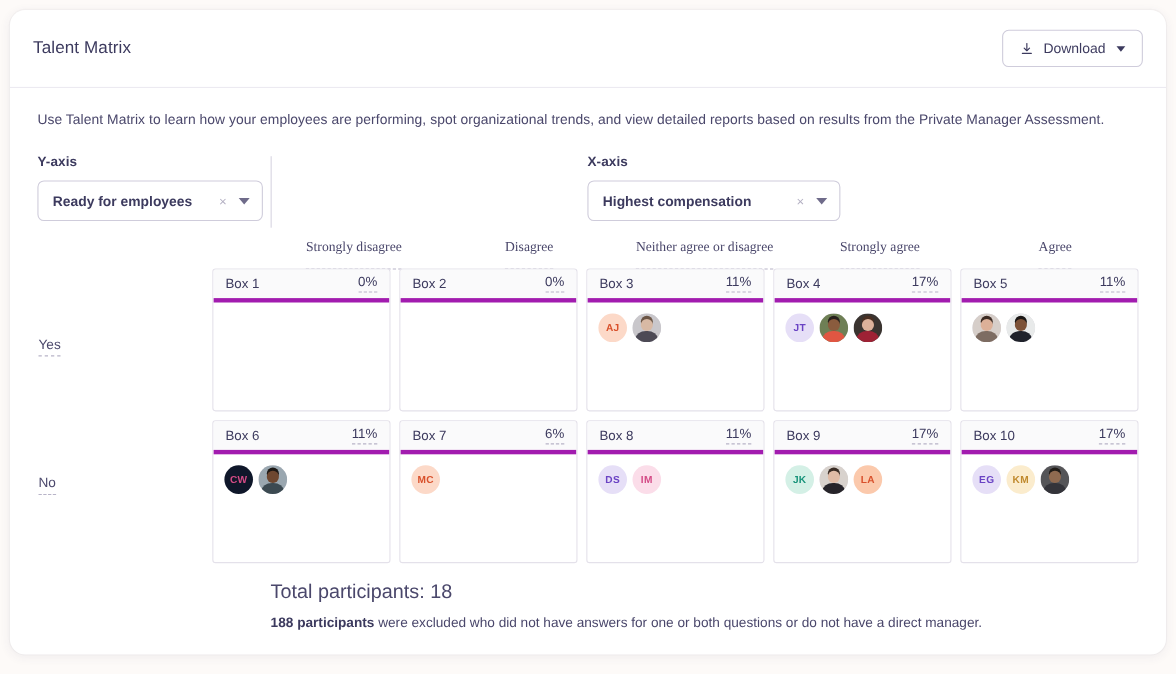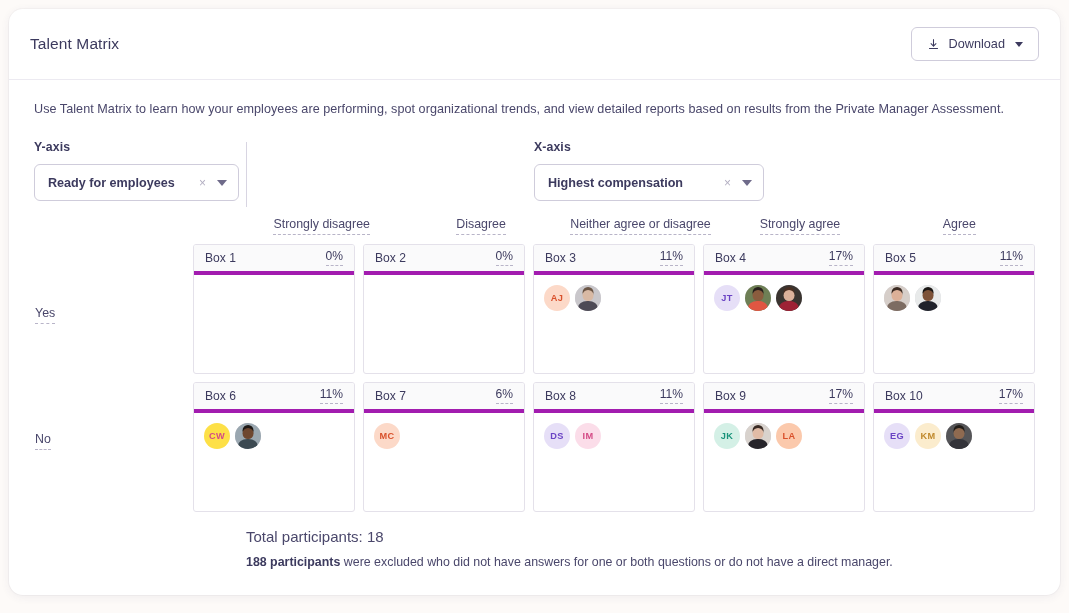--- a/index.html
+++ b/index.html
@@ -149,24 +149,25 @@
     margin-right: 8px;
     display: flex;
     justify-content: center;
     align-items: flex-start;
   }
   .col-header:last-child { margin-right: 0; }
   .dashed {
     font-size: 12.4px;
     color: #4a476b;
     border-bottom: 1.6px dashed #b8b4c8;
-    padding-bottom: 2px;
+    padding-bottom: 12px;
     line-height: 1.1;
     white-space: nowrap;
     cursor: pointer;
+    font-family: Liberation Serif, serif;
   }
 
   .grid-area { display: flex; }
 
   .row-labels {
     width: 212px;
     position: relative;
   }
   .row-label {
     position: absolute;
@@ -256,21 +257,21 @@
     border-radius: 46% 46% 0 0;
     transform: translateX(-50%);
   }
 
   
   .footer {
     margin-left: 212px;
     padding-top: 16px;
   }
   .footer-line1 {
-    font-size: 15px;
+    font-size: 18px;
     color: #4a476b;
     margin-bottom: 9px;
   }
   .footer-line2 {
     font-size: 12.4px;
     color: #4a476b;
     line-height: 1.4;
   }
   .footer-line2 b { font-weight: 700; color: #3c3a5e; }
 </style>
@@ -413,21 +414,21 @@
                 </div>
               </div>
             </div>
             <div class="box-row">
               <div class="box">
                 <div class="box-head">
                   <span class="box-name">Box 6</span>
                   <span class="box-pct">11%</span>
                 </div>
                 <div class="box-body">
-                  <div class="avatar" style="background: #fde047; color: rgb(212, 75, 134); text-align: center;">CW</div>
+                  <div class="avatar" style="background: #0f172a; color: rgb(212, 75, 134); text-align: center;">CW</div>
                   <div class="avatar photo">
                     <div class="ph-bg" style="background: rgb(154, 167, 176);"></div>
                     <div class="ph-body" style="background: rgb(60, 74, 82);"></div>
                     <div class="ph-head" style="background: rgb(110, 71, 48); box-shadow: rgb(29, 24, 21) 0px -3px 0px 0px;"></div>
                   </div>
                 </div>
               </div>
               <div class="box">
                 <div class="box-head">
                   <span class="box-name">Box 7</span>

